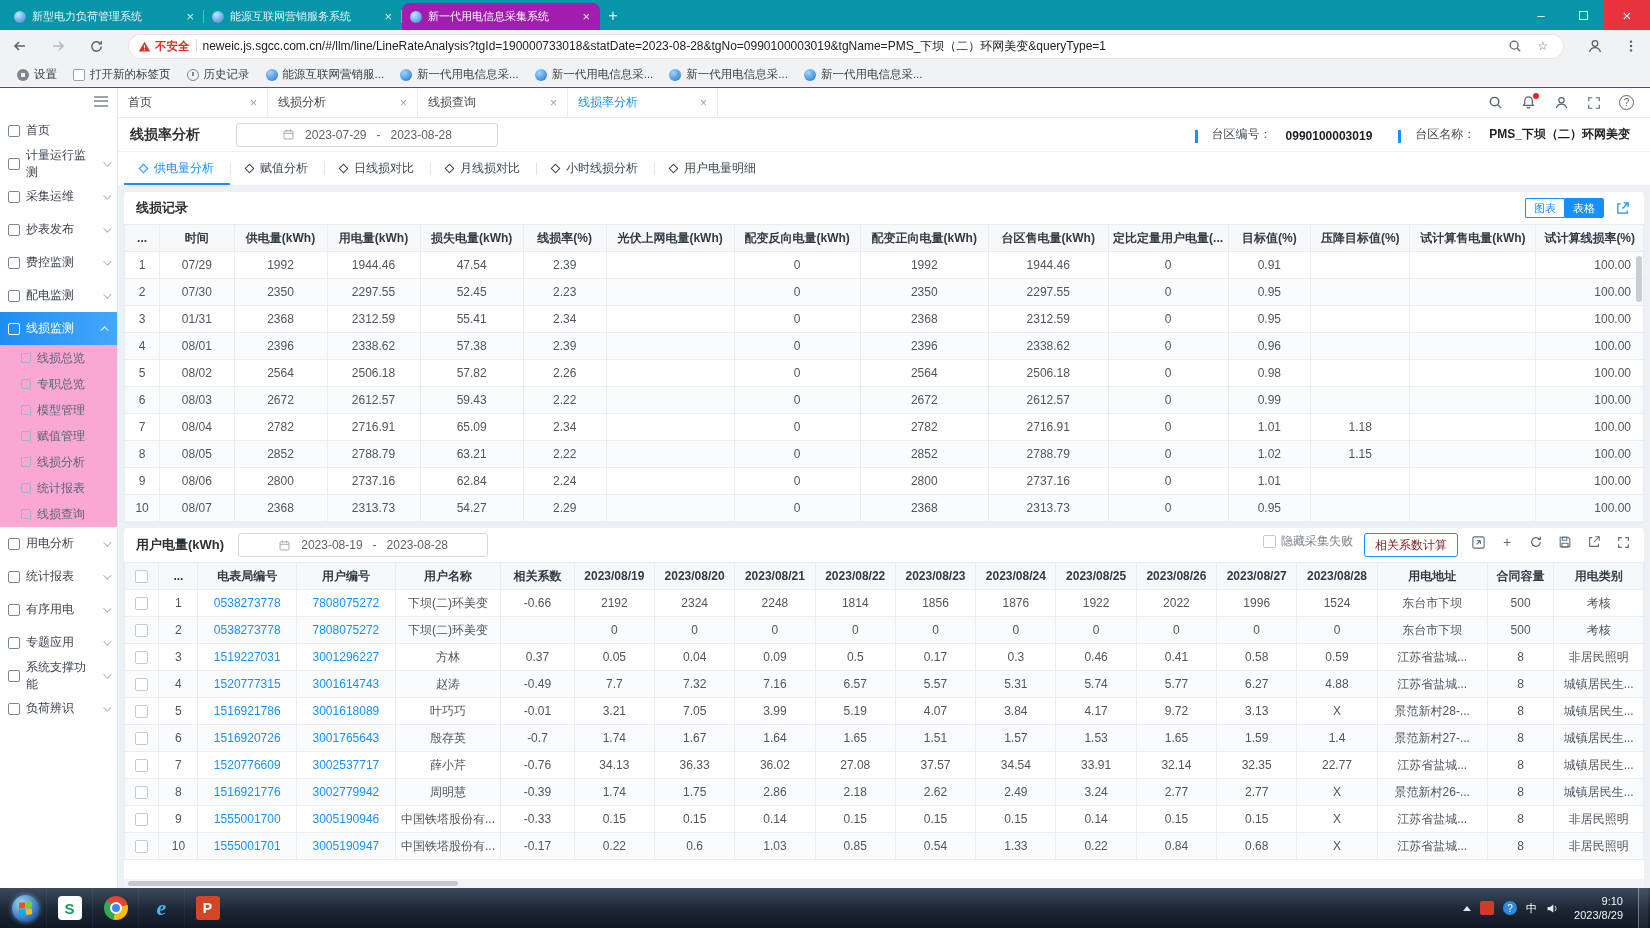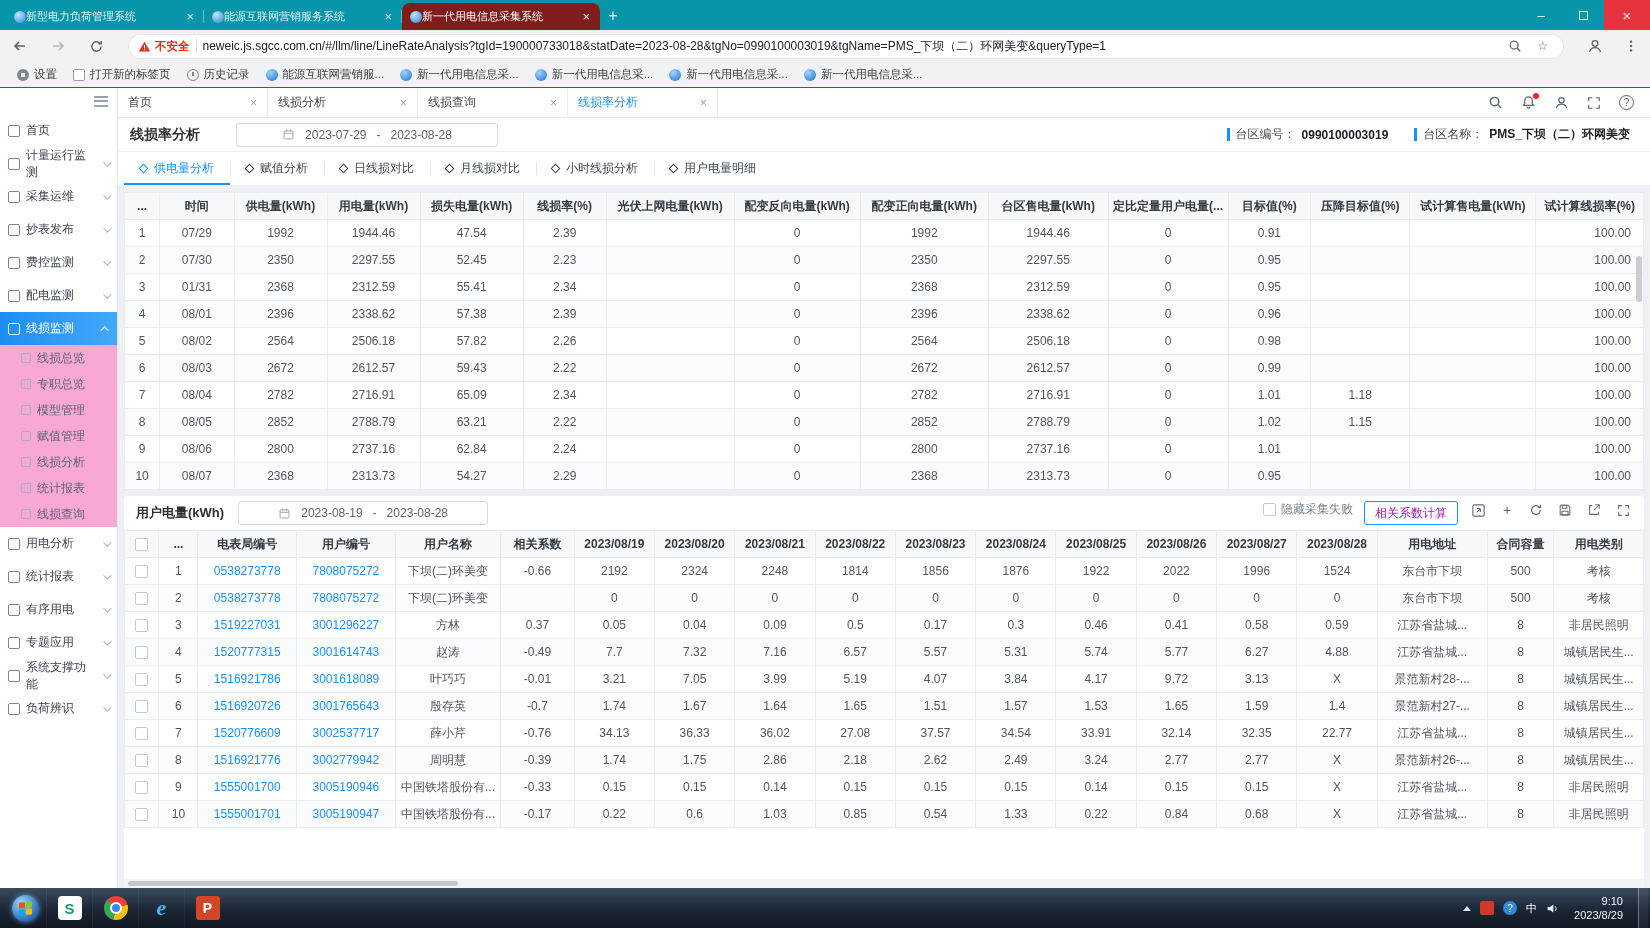--- a/index.html
+++ b/index.html
@@ -2,23 +2,23 @@
 <html><head>
 <meta charset="utf-8">
 <style>
 *{margin:0;padding:0;box-sizing:border-box}
 body{width:1650px;height:928px;overflow:hidden;font-family:"Liberation Sans","DejaVu Sans",sans-serif;font-size:12px;color:#333;background:#fff}
 svg{display:block}
 .screen{width:1650px;height:928px;display:flex;flex-direction:column}
 
 .titlebar{height:30px;flex:0 0 30px;background:#0795a9;display:flex;align-items:flex-end;padding-left:6px}
 .btabs{display:flex;align-items:flex-end}
-.btab{width:198px;height:27px;display:flex;align-items:center;padding:0 8px;color:#e3f4f7;font-size:11px;position:relative;border-radius:8px 8px 0 0}
+.btab{width:198px;height:27px;display:flex;align-items:center;gap:6px;padding:0 8px;color:#e3f4f7;font-size:11px;position:relative;border-radius:8px 8px 0 0}
 .btab:not(.active):after{content:"";position:absolute;right:0;top:7px;height:13px;width:1px;background:rgba(255,255,255,.35)}
-.btab.active{background:#7f1d1d;color:#fff}
+.btab.active{background:#a21caf;color:#fff}
 .favicon{width:12px;height:12px;border-radius:50%;background:radial-gradient(circle at 35% 30%,#bfe9ff,#2f7fd0);flex:0 0 12px}
 .bt-title{flex:1;overflow:hidden;white-space:nowrap}
 .bt-close{font-size:13px;color:#d6eef2;padding:0 2px}
 .newtab{width:26px;height:26px;color:#e8f6f8;font-size:16px;display:flex;align-items:center;justify-content:center;margin-bottom:1px}
 .wincontrols{margin-left:auto;display:flex;height:30px;align-self:flex-start}
 .wc{width:42px;height:30px;display:flex;align-items:center;justify-content:center;color:#fff;font-size:13px}
 .wc .sq{width:9px;height:9px;border:1.4px solid #fff;display:block}
 .wc.close{background:#e8323e;width:46px;font-size:15px}
 .toolbar{height:32px;flex:0 0 32px;background:#f0f2f4;display:flex;align-items:center;gap:14px;padding:0 8px}
 .navbtn{width:24px;height:24px;display:flex;align-items:center;justify-content:center;color:#5f6368;border-radius:50%}
@@ -65,21 +65,21 @@
 .atab.active{color:#1890ff}
 .apptab-icons{margin-left:auto;display:flex;align-items:center;gap:18px;padding-right:16px;color:#596470}
 .hicon{position:relative;display:flex;align-items:center;justify-content:center}
 .bell-dot{position:absolute;top:-2px;right:-3px;width:6px;height:6px;border-radius:50%;background:#f5222d}
 .qcircle{width:15px;height:15px;border:1.3px solid #596470;border-radius:50%;display:flex;align-items:center;justify-content:center;font-size:10px}
 .pagehead{height:34px;flex:0 0 34px;background:#fff;border-bottom:1px solid #eef0f2;display:flex;align-items:center;padding:0 12px}
 .ptitle{font-size:14px;font-weight:bold;color:#303133}
 .datebox{margin-left:36px;height:24px;border:1px solid #d9d9d9;border-radius:3px;background:#fff;display:flex;align-items:center;gap:10px;padding:0 10px;color:#606266;width:262px;justify-content:center}
 .cal{color:#a0a6ad}
 .station{margin-left:auto;display:flex;align-items:center;gap:26px;padding-right:8px}
-.stitem{display:flex;align-items:center;gap:6px;white-space:nowrap}
+.stitem{display:flex;align-items:flex-end;gap:14px;white-space:nowrap}
 .bluebar{width:3px;height:13px;background:#1890ff}
 .stlabel{color:#454b52}
 .stvalue{font-weight:bold;color:#1c1f23}
 .subtabs{height:34px;flex:0 0 34px;background:#fff;display:flex;align-items:stretch;padding-left:6px;border-bottom:1px solid #eef0f2}
 .stab{display:flex;align-items:center;gap:7px;padding:0 16px;color:#3f4650;position:relative}
 .stab+.stab:before{content:"";position:absolute;left:0;top:10px;bottom:10px;width:1px;background:#e4e7ea}
 .diamond{width:7px;height:7px;border:1.3px solid currentColor;transform:rotate(45deg)}
 .stab.active{color:#1890ff;box-shadow:inset 0 -2px 0 #1890ff}
 
 .card{margin:6px 6px 0;background:#fff;border-radius:3px;position:relative}
@@ -98,21 +98,21 @@
 tbody tr:nth-child(even) td{background:#fafbfd}
 td.link{color:#1890ff}
 td.ralign{text-align:right;padding-right:12px}
 .cb{width:13px;height:13px;border:1px solid #c3c9d1;border-radius:2px;background:#fff;display:inline-block;vertical-align:middle}
 .vthumb{position:absolute;right:2px;top:64px;width:6px;height:46px;border-radius:3px;background:#c9ced4}
 .card2{flex:1;min-height:0;overflow:hidden;display:flex;flex-direction:column}
 .cardhead2{height:34px;flex:0 0 34px;display:flex;align-items:center;gap:12px;padding:0 12px}
 .datebox2{margin-left:2px;width:250px}
 .c2-right{margin-left:auto;display:flex;align-items:flex-start;gap:11px}
 .hidefail{display:flex;align-items:center;gap:5px;color:#7a828c}
-.calcbtn{height:24px;padding:0 10px;border:1px solid #1890ff;border-radius:3px;color:#a21caf;background:#fff;display:flex;align-items:center;font-size:12px}
+.calcbtn{height:24px;padding:0 10px;border:1px solid #1890ff;border-radius:3px;color:#7f1d1d;background:#fff;display:flex;align-items:center;font-size:12px}
 .gicon{width:18px;height:18px;display:flex;align-items:center;justify-content:center;color:#5f6b78;font-size:14px}
 .t2wrap{flex:1;overflow:hidden}
 .hscroll{position:absolute;left:0;right:0;bottom:0;height:9px;background:#f3f4f6}
 .hthumb{position:absolute;left:4px;top:2px;height:5px;width:330px;border-radius:3px;background:#c3c8cf}
 
 .taskbar{height:40px;flex:0 0 40px;background:linear-gradient(180deg,#3b4a5e,#1b2634 55%,#101823);display:flex;align-items:center;padding-left:4px}
 .startbtn{width:42px;height:40px;display:flex;align-items:center;justify-content:center}
 .orb{width:27px;height:27px;border-radius:50%;background:radial-gradient(circle at 35% 30%,#9fd7f5,#2a69b8 70%,#173d74);display:flex;align-items:center;justify-content:center;box-shadow:0 0 5px rgba(120,190,255,.7)}
 .flag{width:13px;height:13px;display:grid;grid-template-columns:1fr 1fr;gap:1px;transform:skewY(-6deg)}
 .flag i{border-radius:1px}
@@ -453,20 +453,34 @@
             <span class="diamond"></span>
             <span>小时线损分析</span>
           </div>
           <div class="stab">
             <span class="diamond"></span>
             <span>用户电量明细</span>
           </div>
         </div>
 
       <div class="card">
+        <div class="cardhead">
+          <span class="ctitle">线损记录</span>
+          <div class="c1-right">
+            <div class="tgl">
+              <span class="t first">图表</span>
+              <span class="t on">表格</span>
+            </div>
+            <span class="iconbtn">
+                <svg width="15" height="15" viewBox="0 0 16 16" fill="none" stroke="currentColor" stroke-width="1.3">
+                  <path d="M6 3H3v10h10v-3M9.5 2H14v4.5M14 2 8 8"></path>
+                </svg>
+              </span>
+          </div>
+        </div>
         <table class="t1">
           <colgroup>
               <col style="width:34px">
               <col style="width:72px">
               <col style="width:90px">
               <col style="width:90px">
               <col style="width:100px">
               <col style="width:80px">
               <col style="width:124px">
               <col style="width:122px">

